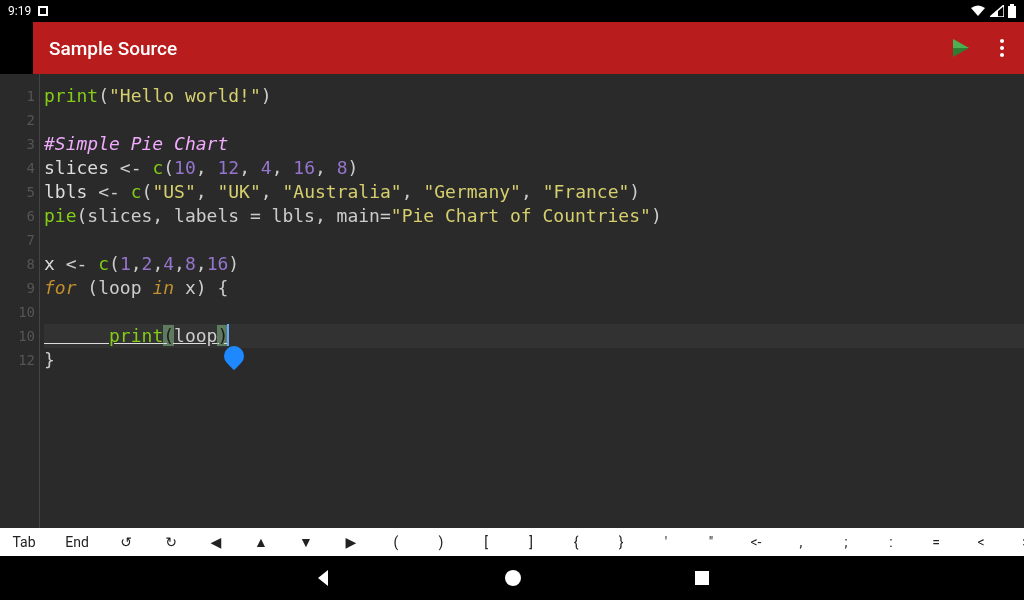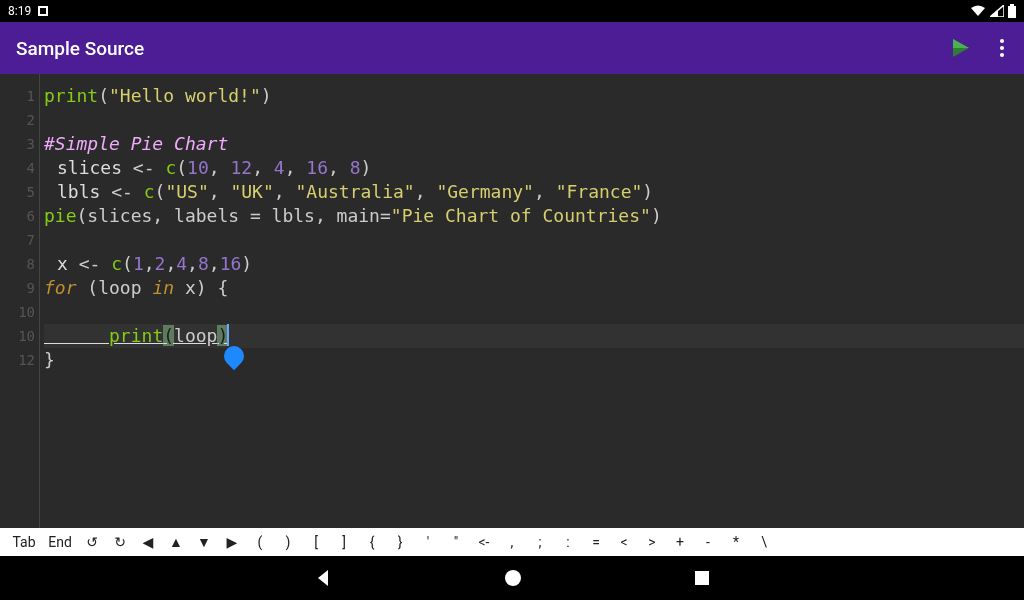--- a/index.html
+++ b/index.html
@@ -6,66 +6,66 @@
   html, body { width: 1024px; height: 600px; overflow: hidden; font-family: Roboto, "Helvetica Neue", Arial, sans-serif; background:#000; }
   .root { width:1024px; height:600px; display:flex; flex-direction:column; background:#000; }
 
   
   .status-bar { height:22px; background:#000; color:#fff; display:flex; align-items:center; padding:0 8px; font-size:12px; }
   .status-left { display:flex; align-items:center; gap:6px; }
   .status-right { margin-left:auto; display:flex; align-items:center; gap:4px; }
   .status-icon { display:inline-flex; }
 
   
-  .app-bar { height:52px; background:#4c1d95; color:#fff; display:flex; align-items:center; padding:0 16px; }
+  .app-bar { height:52px; background:#b91c1c; color:#fff; display:flex; align-items:center; padding:0 16px;margin-left:33px; }
   .app-title { font-size:19px; font-weight:500; }
   .app-actions { margin-left:auto; display:flex; align-items:center; gap:24px; }
   .run-btn svg { display:block; }
   .overflow-btn { display:flex; flex-direction:column; gap:3px; padding:4px; }
   .overflow-dot { width:4px; height:4px; border-radius:50%; background:#fff; }
 
   
   .editor { flex:1; background:#2a2a2a; display:flex; font-family: "Menlo","Consolas","DejaVu Sans Mono",monospace; font-size:18px; line-height:24px; position:relative; overflow:hidden; }
   .gutter { width:40px; background:#2a2a2a; color:#555; text-align:right; padding:10px 2px 0 0; border-right:1px solid #444; user-select:none; }
   .gutter div { height:24px; font-size:14px; line-height:24px; padding-right:2px;}
   .code { flex:1; padding:10px 0 0 4px; color:#ddd; white-space:pre; position:relative; }
   .code-line { height:24px; position:relative; }
   .hl-line { background:rgba(255,255,255,0.04);text-decoration:underline; }
 
   
   .tk-fn    { color:#84cc16; }      
   .tk-str   { color:#d6cf6e; }      
   .tk-num   { color:#9575cd; }      
   .tk-com   { color:#f0abfc; font-style:italic; }
   .tk-kw    { color:#c2912e;font-style:italic; }      
-  .tk-id    { color:#ddd;margin-left:13px; }
+  .tk-id    { color:#ddd; }
   .tk-op    { color:#ccc; }
   .tk-invert { background:#5f7b5f; color:#1b1b1b; }
 
   
   .caret { display:inline-block; width:2px; height:22px; background:#66aaff; vertical-align:text-bottom; margin-left:-1px;}
   .teardrop { position:absolute; width:20px; height:20px; background:#1e88ff; border-radius:50% 50% 50% 0; transform:rotate(-45deg); }
 
   
-  .symstrip { height:28px; background:#fff; color:#222; display:flex; align-items:center; gap:0; font-size:14px; padding:0 6px; }
+  .symstrip { height:28px; background:#fff; color:#222; display:flex; align-items:center; gap:17px; font-size:14px; padding:0 6px; }
   .symstrip .sym { flex:0 0 auto; min-width:28px; text-align:center; padding:0 2px; cursor:pointer; }
   .symstrip .sym.wide { min-width:36px; }
 
   
   .navbar { height:44px; background:#000; display:flex; align-items:center; justify-content:center; gap:170px; }
   .navbtn { color:#fff; display:inline-flex; }
 </style>
 </head>
 <body>
 
 <div class="root">
 
   <div class="status-bar">
     <div class="status-left">
-      <span>8:19</span>
+      <span>9:19</span>
       <span class="status-icon">
         <svg width="12" height="12" viewBox="0 0 12 12">
             <rect x="1" y="1" width="10" height="10" fill="#fff"></rect>
             <rect x="3" y="3" width="6" height="6" fill="#000"></rect>
           </svg>
       </span>
     </div>
     <div class="status-right">
       <span class="status-icon">
         <svg width="16" height="12" viewBox="0 0 16 12">

